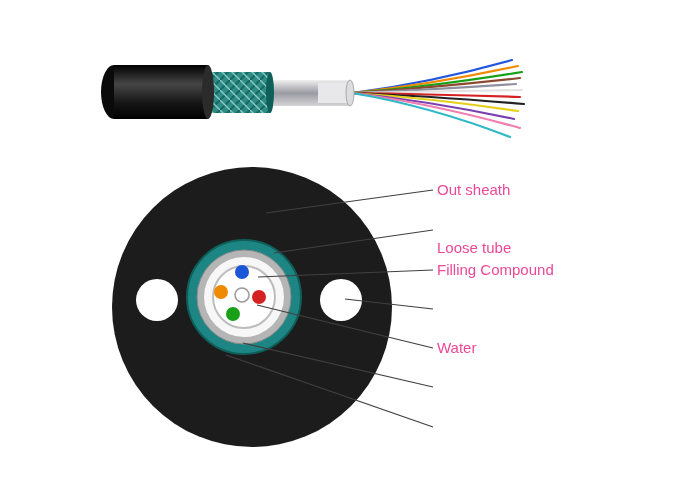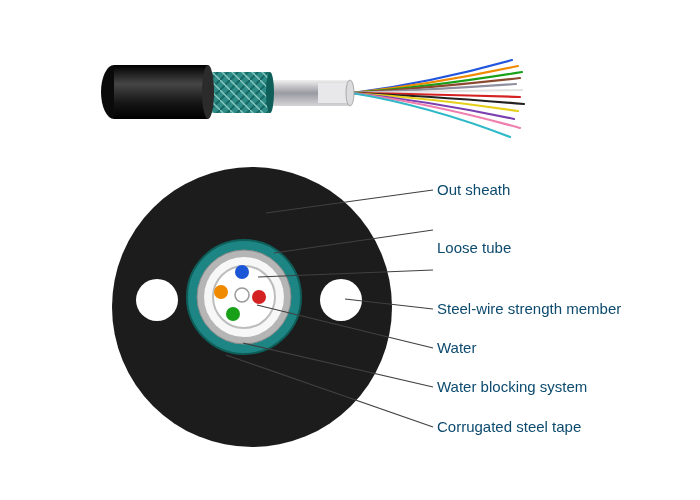--- a/index.html
+++ b/index.html
@@ -9,21 +9,21 @@
     background:#ffffff;
     overflow:hidden;
     font-family:"Liberation Sans", sans-serif;
   }
   .canvas svg{position:absolute;top:0;left:0;}
   .label{
     position:absolute;
     left:437px;
     font-size:15px;
     line-height:18px;
-    color:#0c4a6e;
+    color:#ec4899;
     white-space:nowrap;
   }
 </style>
 </head>
 <body>
 
 <div class="canvas">
 
   <svg width="700" height="500" viewBox="0 0 700 500">
     <defs>
@@ -105,18 +105,16 @@
       <line x1="433" y1="270" x2="258" y2="277" stroke="#404040"></line>
       <line x1="433" y1="309" x2="345" y2="299" stroke="#404040"></line>
       <line x1="433" y1="348" x2="257" y2="305" stroke="#404040"></line>
       <line x1="433" y1="387" x2="243" y2="343" stroke="#404040"></line>
       <line x1="433" y1="427" x2="226" y2="355" stroke="#404040"></line>
     </g>
   </svg>
 
   <div class="label" style="top:181px">Out sheath</div>
   <div class="label" style="top:239px">Loose tube</div>
-  <div class="label" style="top:300px">Steel-wire strength member</div>
+  <div class="label" style="top:261px">Filling Compound</div>
   <div class="label" style="top:339px">Water</div>
-  <div class="label" style="top:378px">Water blocking system</div>
-  <div class="label" style="top:418px">Corrugated steel tape</div>
 
 </div>
 
 </body></html>

